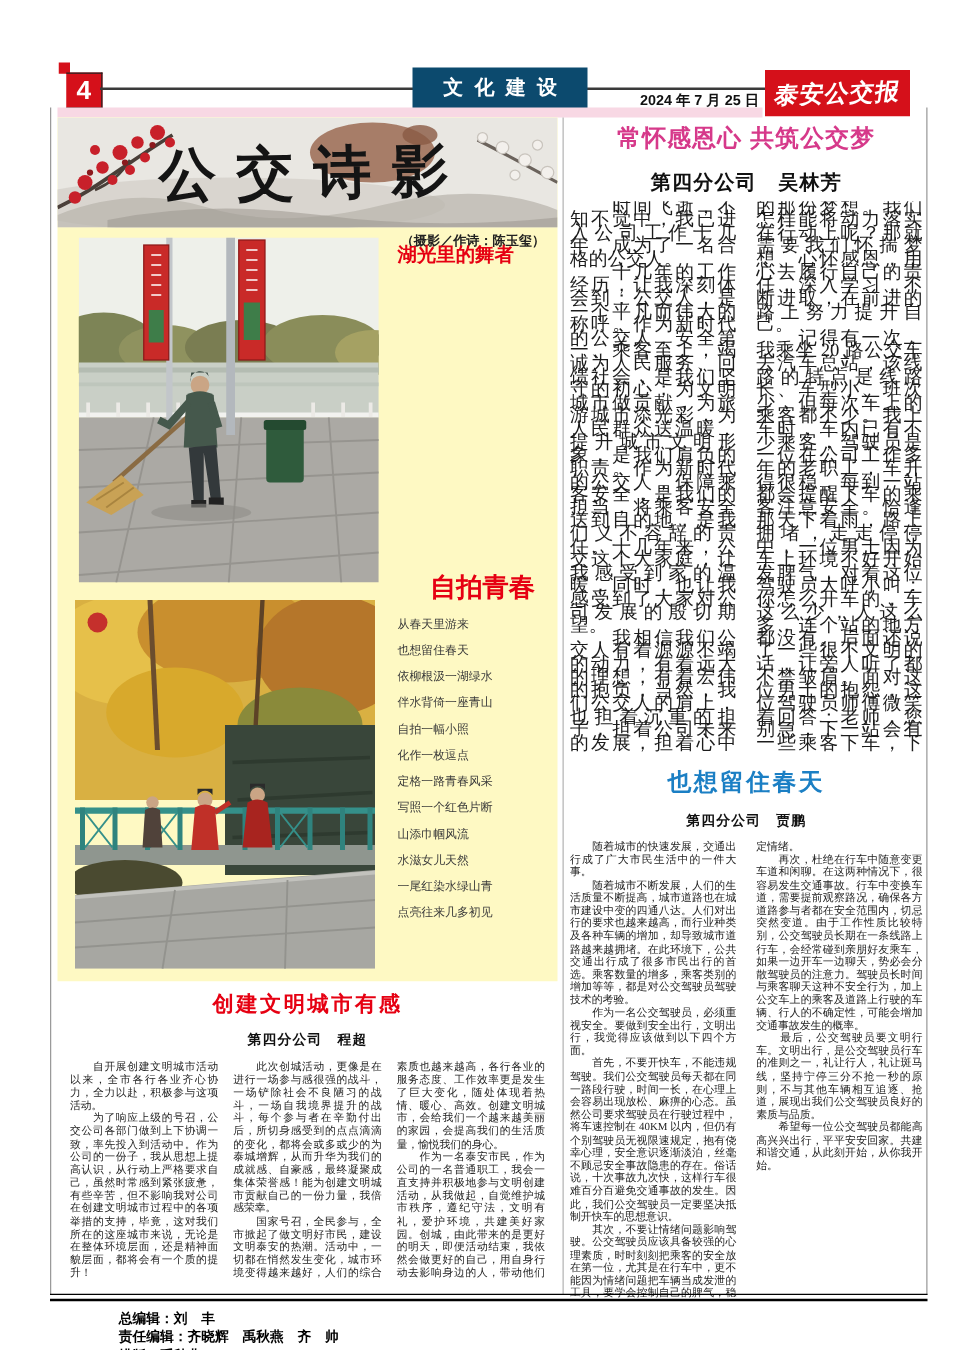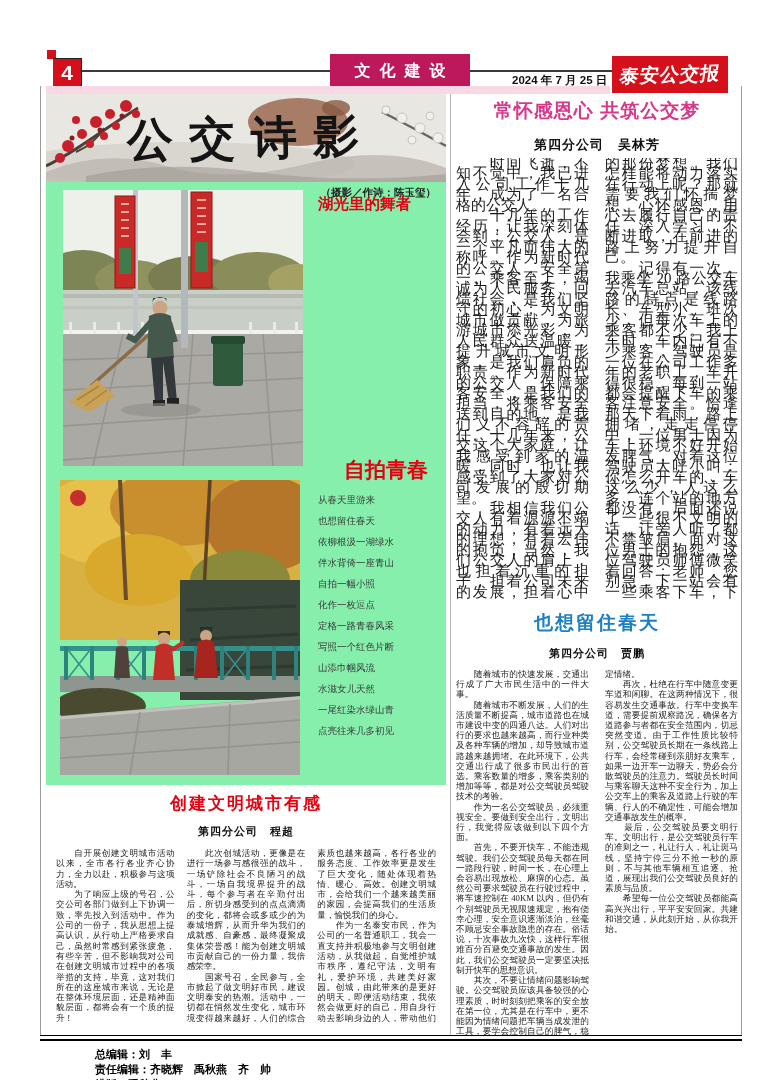--- a/index.html
+++ b/index.html
@@ -4,35 +4,35 @@
 <style>
   html,body{margin:0;padding:0;background:#888;}
   .sheet{position:relative;width:764px;height:1080px;background:#ffffff;overflow:hidden;
          font-family:"Liberation Sans",sans-serif;color:#111;}
   
   .pg-accent{position:absolute;left:47px;top:50px;width:9px;height:9px;background:#d5101a;}
   .pg-num{position:absolute;left:53px;top:58px;width:28px;height:27px;background:#d5101a;
           color:#fff;font-weight:bold;font-size:21px;line-height:27px;text-align:center;
           border:1px solid #222;border-left:none;}
   .hdr-line{position:absolute;left:80px;top:70px;width:532px;height:2px;background:#3a3a3a;}
-  .section-box{position:absolute;left:330px;top:54px;width:140px;height:33px;background:#be185d;
+  .section-box{position:absolute;left:330px;top:54px;width:140px;height:33px;background:#0c4a6e;
           color:#fff;font-weight:bold;font-size:16px;line-height:33px;text-align:center;letter-spacing:9px;
           padding-left:9px;box-sizing:border-box;}
   .hdr-date{position:absolute;left:512px;top:73px;font-size:11.5px;font-weight:600;color:#111;text-align:right;}
   .masthead{position:absolute;left:612px;top:56px;width:116px;height:37px;background:#d5101a;
           display:flex;align-items:center;justify-content:center;}
   .masthead span{color:#fff;font-size:19px;font-weight:bold;font-family:"DejaVu Serif",serif;
           transform:skewX(-10deg) rotate(-2deg);letter-spacing:1px;}
   .pink-strip{position:absolute;left:46px;top:86px;width:564px;height:8px;background:#f8d8e4;}
   
   .frame-l{position:absolute;left:40px;top:86px;width:1px;height:950px;background:#9a9a9a;}
   .frame-r{position:absolute;left:741px;top:86px;width:1px;height:950px;background:#9a9a9a;}
   .v-divider{position:absolute;left:450px;top:94px;width:1px;height:942px;background:#b5b5b5;}
   
-  .poetry{position:absolute;left:46px;top:94px;width:400px;height:691px;background:#86efac;}
+  .poetry{position:absolute;left:46px;top:94px;width:400px;height:691px;background:#fef9c3;}
   .banner{position:absolute;left:0;top:0;width:400px;height:88px;}
   .credit{position:absolute;right:10px;top:92px;font-size:10.5px;font-weight:bold;color:#222;}
   .photo1{position:absolute;left:17px;top:96px;width:240px;height:276px;}
   .photo2{position:absolute;left:14px;top:386px;width:240px;height:295px;}
   .poem-title1{position:absolute;left:272px;top:100px;font-size:15.5px;font-weight:bold;color:#e60012;}
   .poem-lines1{position:absolute;left:272px;top:138px;font-size:9.5px;line-height:21px;color:#3a3a3a;
           white-space:pre-line;font-family:"Liberation Serif",serif;}
   .poem-title2{position:absolute;left:298px;top:362px;font-size:21px;font-weight:bold;color:#e60012;}
   .poem-lines2{position:absolute;left:272px;top:396px;font-size:9.5px;line-height:21px;color:#3a3a3a;
           white-space:pre-line;font-family:"Liberation Serif",serif;}
@@ -40,21 +40,21 @@
   .mid-art{position:absolute;left:46px;top:788px;width:400px;height:248px;}
   .mid-title{text-align:center;color:#e60012;font-size:17px;font-weight:bold;letter-spacing:2px;margin-top:4px;}
   .mid-byline{text-align:center;font-size:11px;font-weight:bold;margin-top:9px;letter-spacing:1px;}
   .mid-body{margin-top:9px;padding:0 10px;height:184px;overflow:hidden;
           column-count:3;column-gap:12px;column-fill:auto;
           font-family:"Liberation Serif",serif;font-size:8.6px;line-height:10.3px;
           text-align:justify;white-space:pre-line;color:#1c1c1c;}
   
   .right-sec{position:absolute;left:456px;top:94px;width:282px;}
   .a1-title{text-align:center;color:#d6398a;font-size:19px;font-weight:bold;letter-spacing:1px;margin-top:4px;}
-  .a1-byline{text-align:center;font-size:13px;font-weight:bold;margin-top:12px;letter-spacing:1px;}
+  .a1-byline{text-align:center;font-size:16px;font-weight:bold;margin-top:12px;letter-spacing:1px;}
   .a1-body{margin-top:4px;height:444px;overflow:hidden;column-count:2;column-gap:16px;column-fill:auto;
           font-family:"Liberation Serif",serif;font-size:15px;line-height:10.45px;
           text-align:justify;white-space:pre-line;color:#1c1c1c;}
   .a2-title{text-align:center;color:#1b7fc4;font-size:19px;font-weight:bold;letter-spacing:2px;margin-top:8px;}
   .a2-byline{text-align:center;font-size:11px;font-weight:bold;margin-top:10px;letter-spacing:1px;}
   .a2-body{margin-top:8px;height:372px;overflow:hidden;column-count:2;column-gap:16px;column-fill:auto;
           font-family:"Liberation Serif",serif;font-size:8.7px;line-height:10.2px;
           text-align:justify;white-space:pre-line;color:#1c1c1c;}
   
   .footer-rule{position:absolute;left:40px;top:1035px;width:702px;height:3px;

